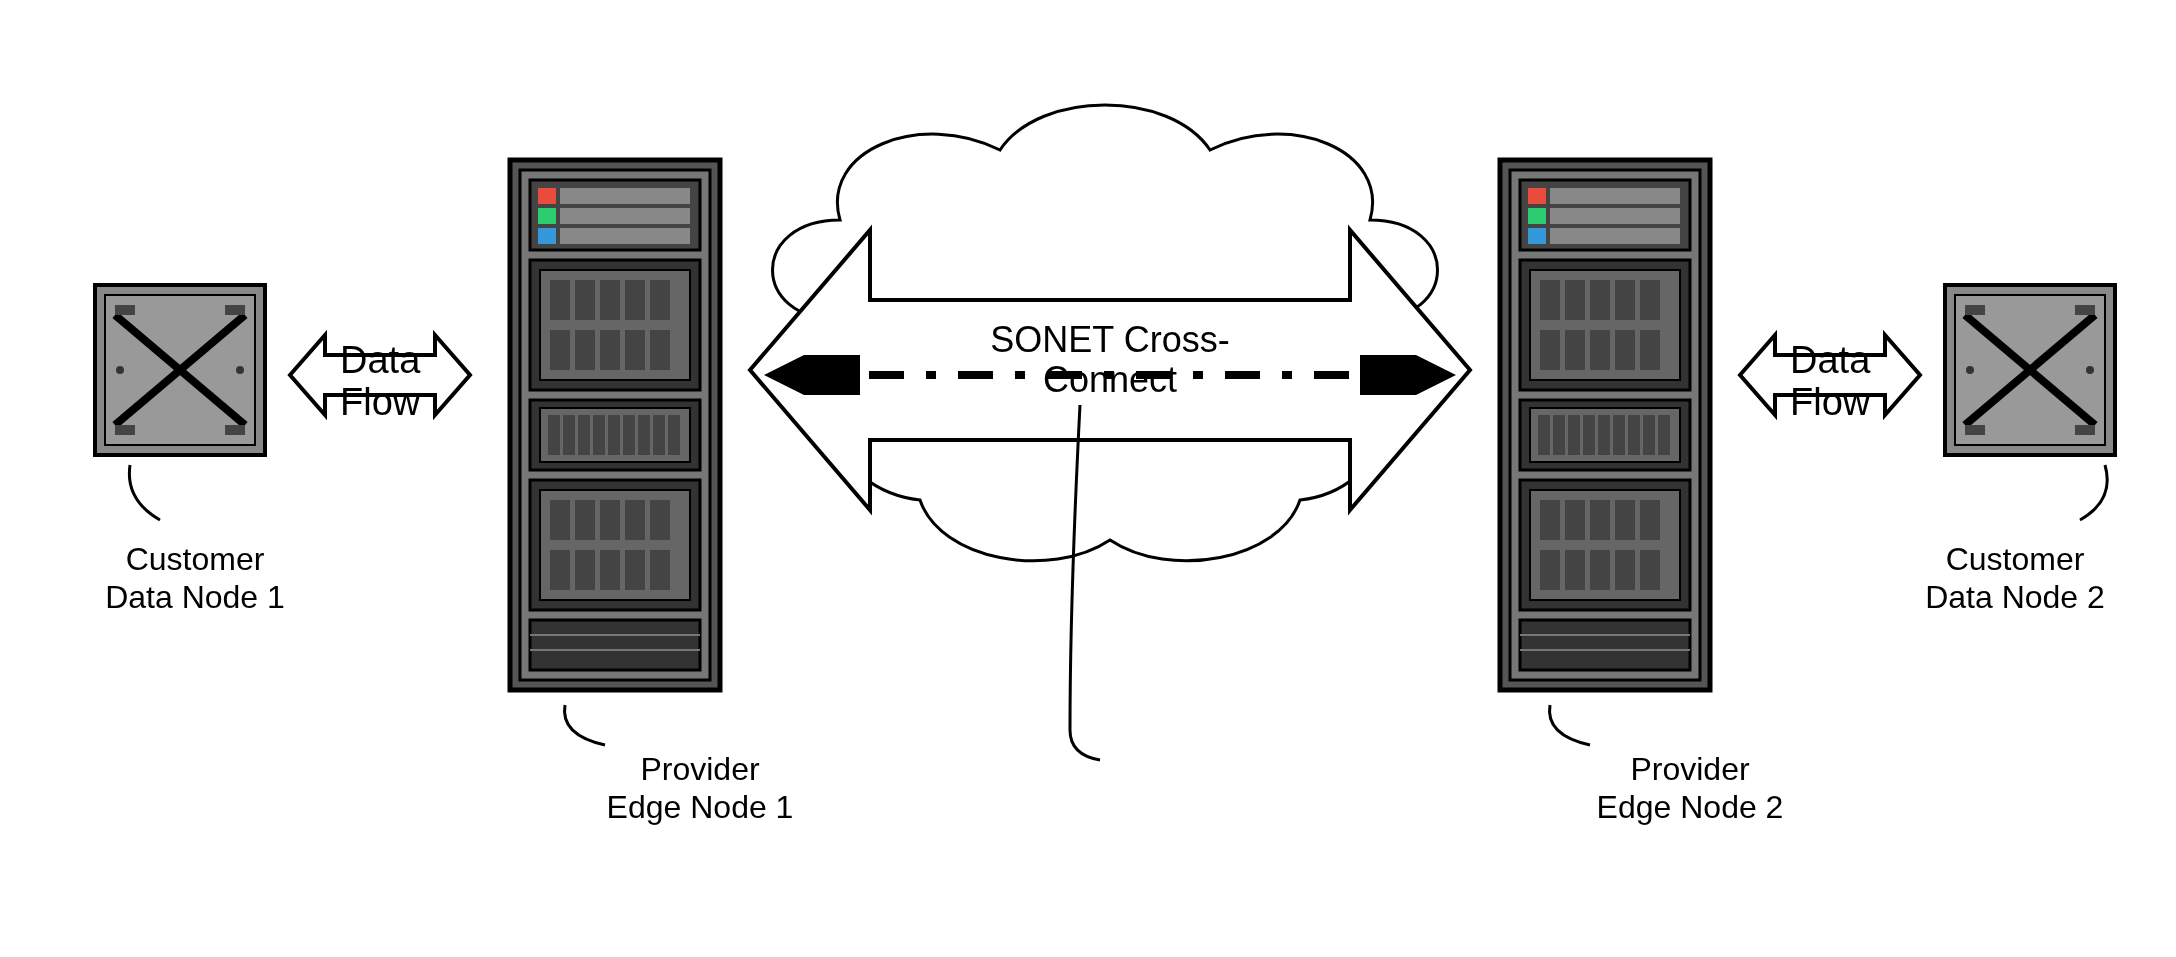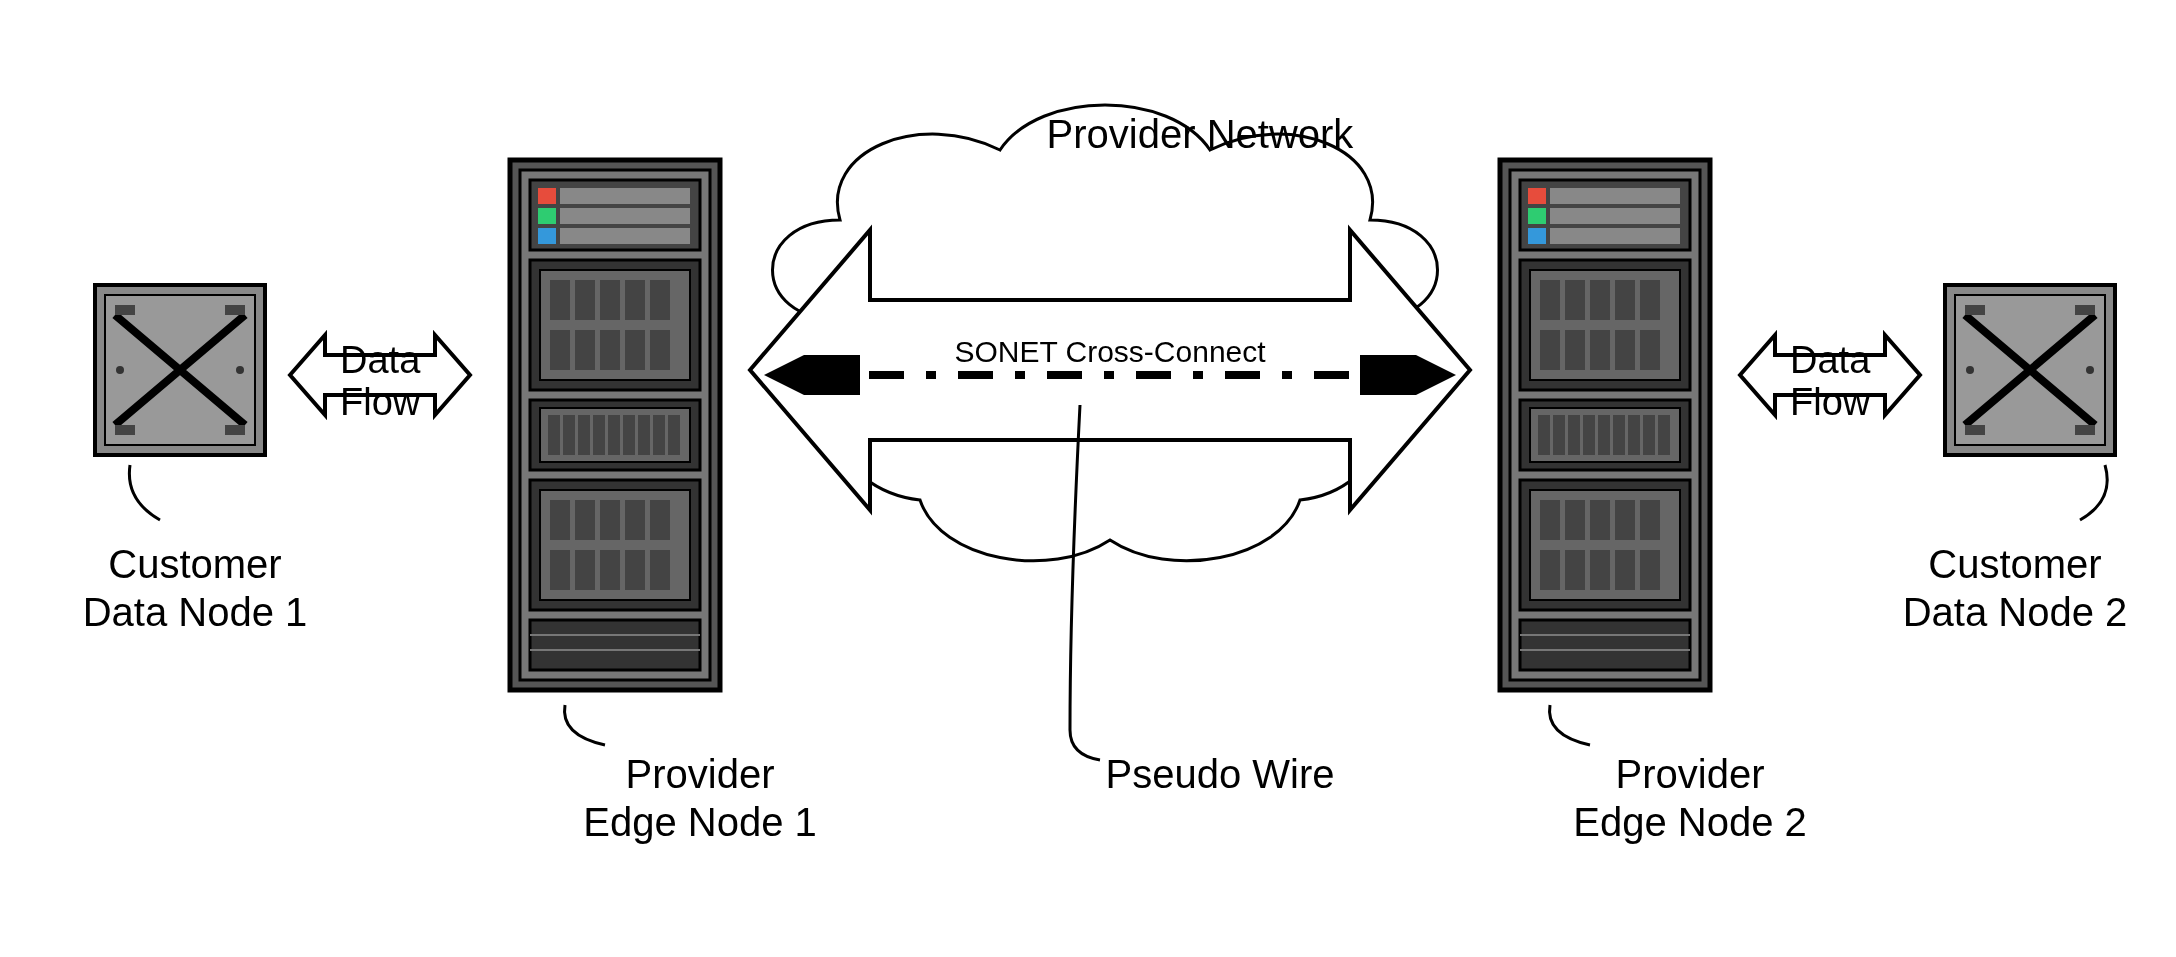--- a/index.html
+++ b/index.html
@@ -10,21 +10,21 @@
       height: 957px;
       position: relative;
     }
     .diagram {
       position: relative;
       width: 100%;
       height: 100%;
     }
     .label {
       position: absolute;
-      font-size: 40px;
+      font-size: 32px;
       text-align: center;
       line-height: 1.2;
     }
     .label-header {
       font-size: 40px;
     }
     .arrow-label {
       position: absolute;
       font-size: 38px;
       text-align: center;
@@ -45,21 +45,20 @@
              C 100 80, 200 40, 280 80
              C 320 20, 450 20, 490 80
              C 570 40, 670 80, 650 150
              C 740 150, 740 250, 650 250
              C 690 320, 670 420, 580 430
              C 560 490, 450 510, 390 470
              C 330 510, 220 490, 200 430
              C 110 420, 80 320, 120 250 Z" fill="white" stroke="black" stroke-width="3"></path>
   </svg>
 
-  <div class="label label-header" style="left:1000px; top:110px; width:400px;">Provider Network</div>
 
   <svg style="left:90px; top:280px; width:180px; height:180px;">
     <rect x="5" y="5" width="170" height="170" fill="#888" stroke="black" stroke-width="4"></rect>
     <rect x="15" y="15" width="150" height="150" fill="#999" stroke="black" stroke-width="2"></rect>
     <path d="M 25 35 L 155 145 M 25 145 L 155 35" stroke="black" stroke-width="8" fill="none"></path>
     <path d="M 25 25 L 45 25 L 45 35 L 25 35 Z M 135 25 L 155 25 L 155 35 L 135 35 Z" fill="#444"></path>
     <path d="M 25 145 L 45 145 L 45 155 L 25 155 Z M 135 145 L 155 145 L 155 155 L 135 155 Z" fill="#444"></path>
     <circle cx="30" cy="90" r="4" fill="#333"></circle>
     <circle cx="150" cy="90" r="4" fill="#333"></circle>
   </svg>
@@ -132,37 +131,36 @@
   </svg>
   <svg style="left:555px; top:700px; width:80px; height:60px;">
     <path d="M 10 5 Q 5 35, 50 45" stroke="black" stroke-width="3" fill="none"></path>
   </svg>
   <div class="label" style="left:570px; top:750px; width:260px; white-space:pre-line;">Provider
 Edge Node 1</div>
 
   <svg style="left:740px; top:170px; width:740px; height:400px;">
     <path d="M 10 200 L 130 60 L 130 130 L 610 130 L 610 60 L 730 200 L 610 340 L 610 270 L 130 270 L 130 340 Z" fill="white" stroke="black" stroke-width="4"></path>
   </svg>
-  <div class="arrow-label" style="left:945px; top:335px; width:330px; font-size:30px;text-align:center;">SONET Cross-Connect</div>
+  <div class="arrow-label" style="left:945px; top:320px; width:330px; font-size:36px;text-align:center;">SONET Cross-Connect</div>
 
   <svg style="left:760px; top:355px; width:700px; height:40px;">
     <defs>
       <marker id="arrowL" markerWidth="12" markerHeight="12" refX="2" refY="6" orient="auto">
         <path d="M 12 0 L 0 6 L 12 12 Z" fill="black"></path>
       </marker>
       <marker id="arrowR" markerWidth="12" markerHeight="12" refX="10" refY="6" orient="auto">
         <path d="M 0 0 L 12 6 L 0 12 Z" fill="black"></path>
       </marker>
     </defs>
     <line x1="20" y1="20" x2="680" y2="20" stroke="black" stroke-width="8" stroke-dasharray="35 22 10 22" marker-start="url(#arrowL)" marker-end="url(#arrowR)"></line>
   </svg>
   <svg style="left:1060px; top:400px; width:80px; height:370px;">
     <path d="M 20 5 Q 10 200, 10 330 Q 10 355, 40 360" stroke="black" stroke-width="3" fill="none"></path>
   </svg>
-  <div class="label" style="left:1090px; top:750px; width:260px;">Pseudo Wire</div>
 
   <svg style="left:1490px; top:150px; width:230px; height:550px;">
     <rect x="10" y="10" width="210" height="530" fill="#555" stroke="black" stroke-width="5"></rect>
     <rect x="20" y="20" width="190" height="510" fill="#777" stroke="black" stroke-width="3"></rect>
     <rect x="30" y="30" width="170" height="70" fill="#444" stroke="black" stroke-width="3"></rect>
     <rect x="38" y="38" width="18" height="16" fill="#e74c3c"></rect>
     <rect x="60" y="38" width="130" height="16" fill="#888"></rect>
     <rect x="38" y="58" width="18" height="16" fill="#2ecc71"></rect>
     <rect x="60" y="58" width="130" height="16" fill="#888"></rect>
     <rect x="38" y="78" width="18" height="16" fill="#3498db"></rect>

